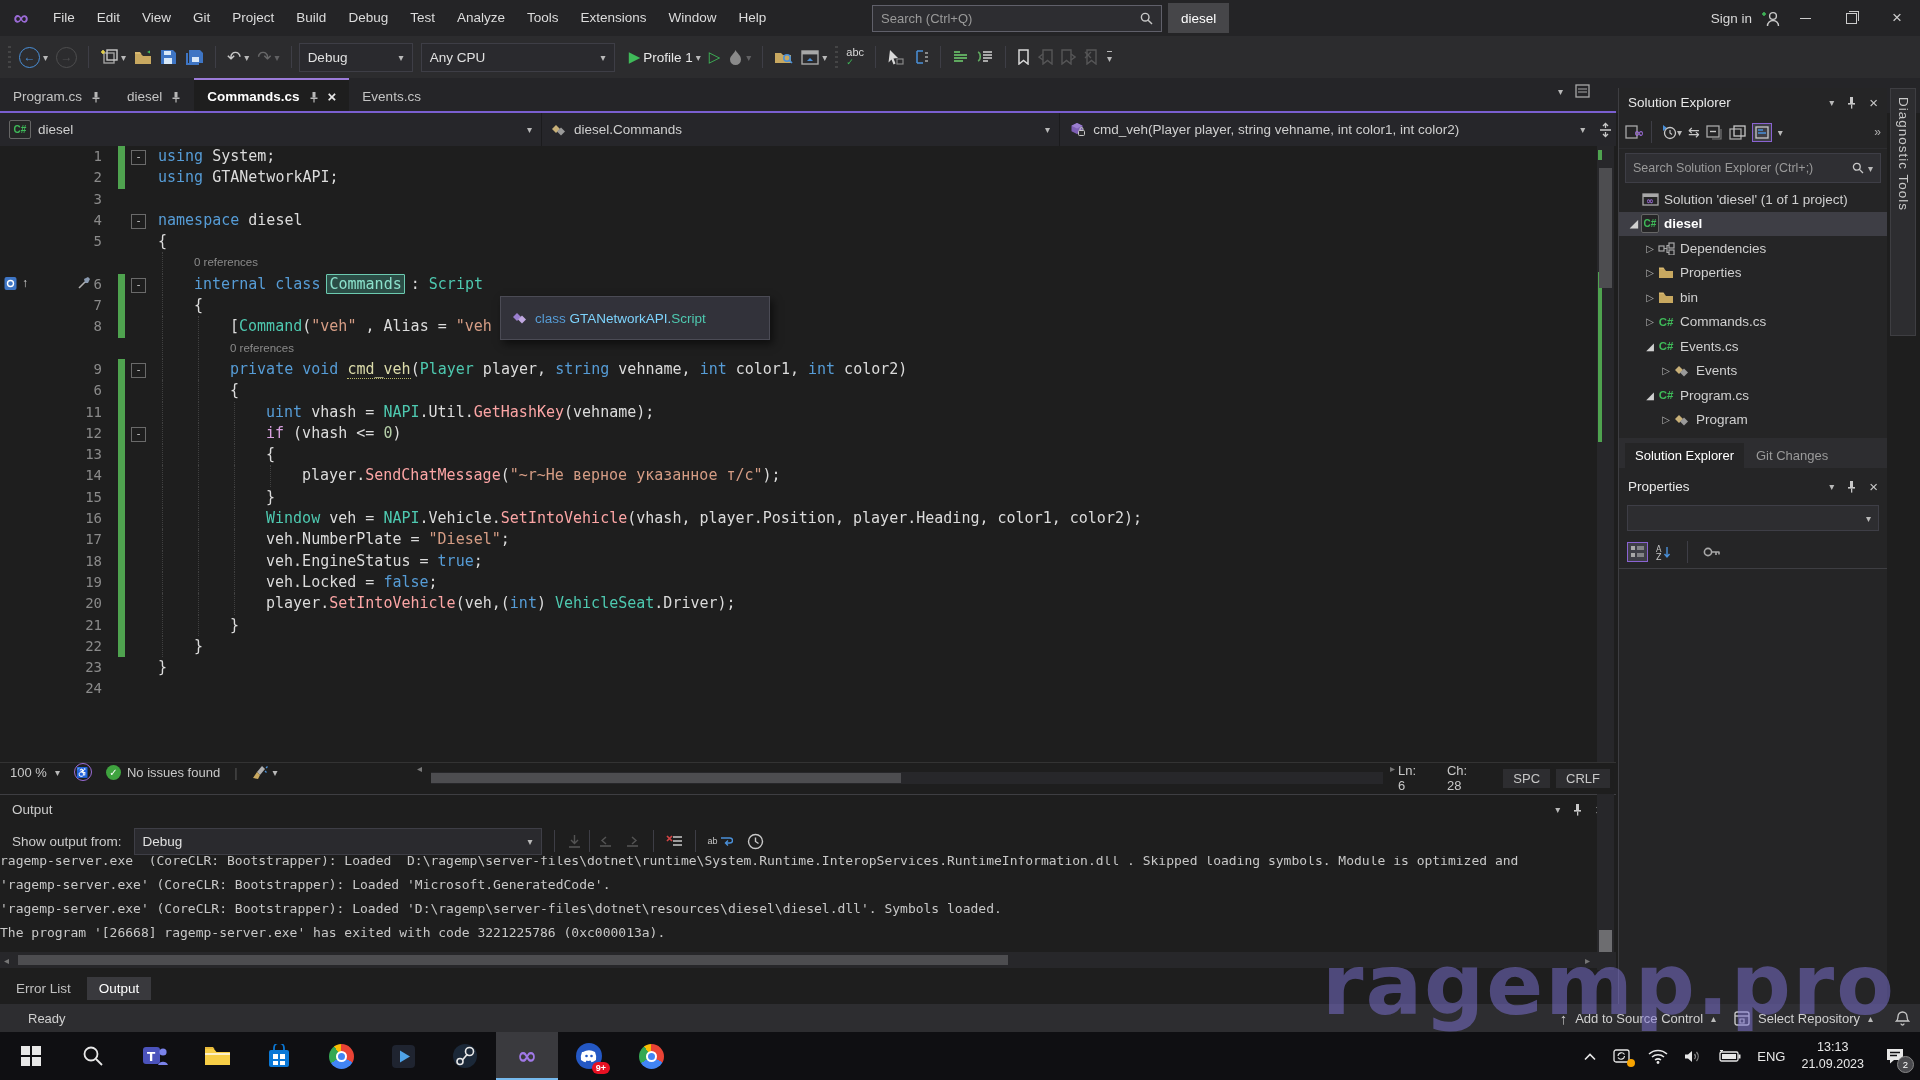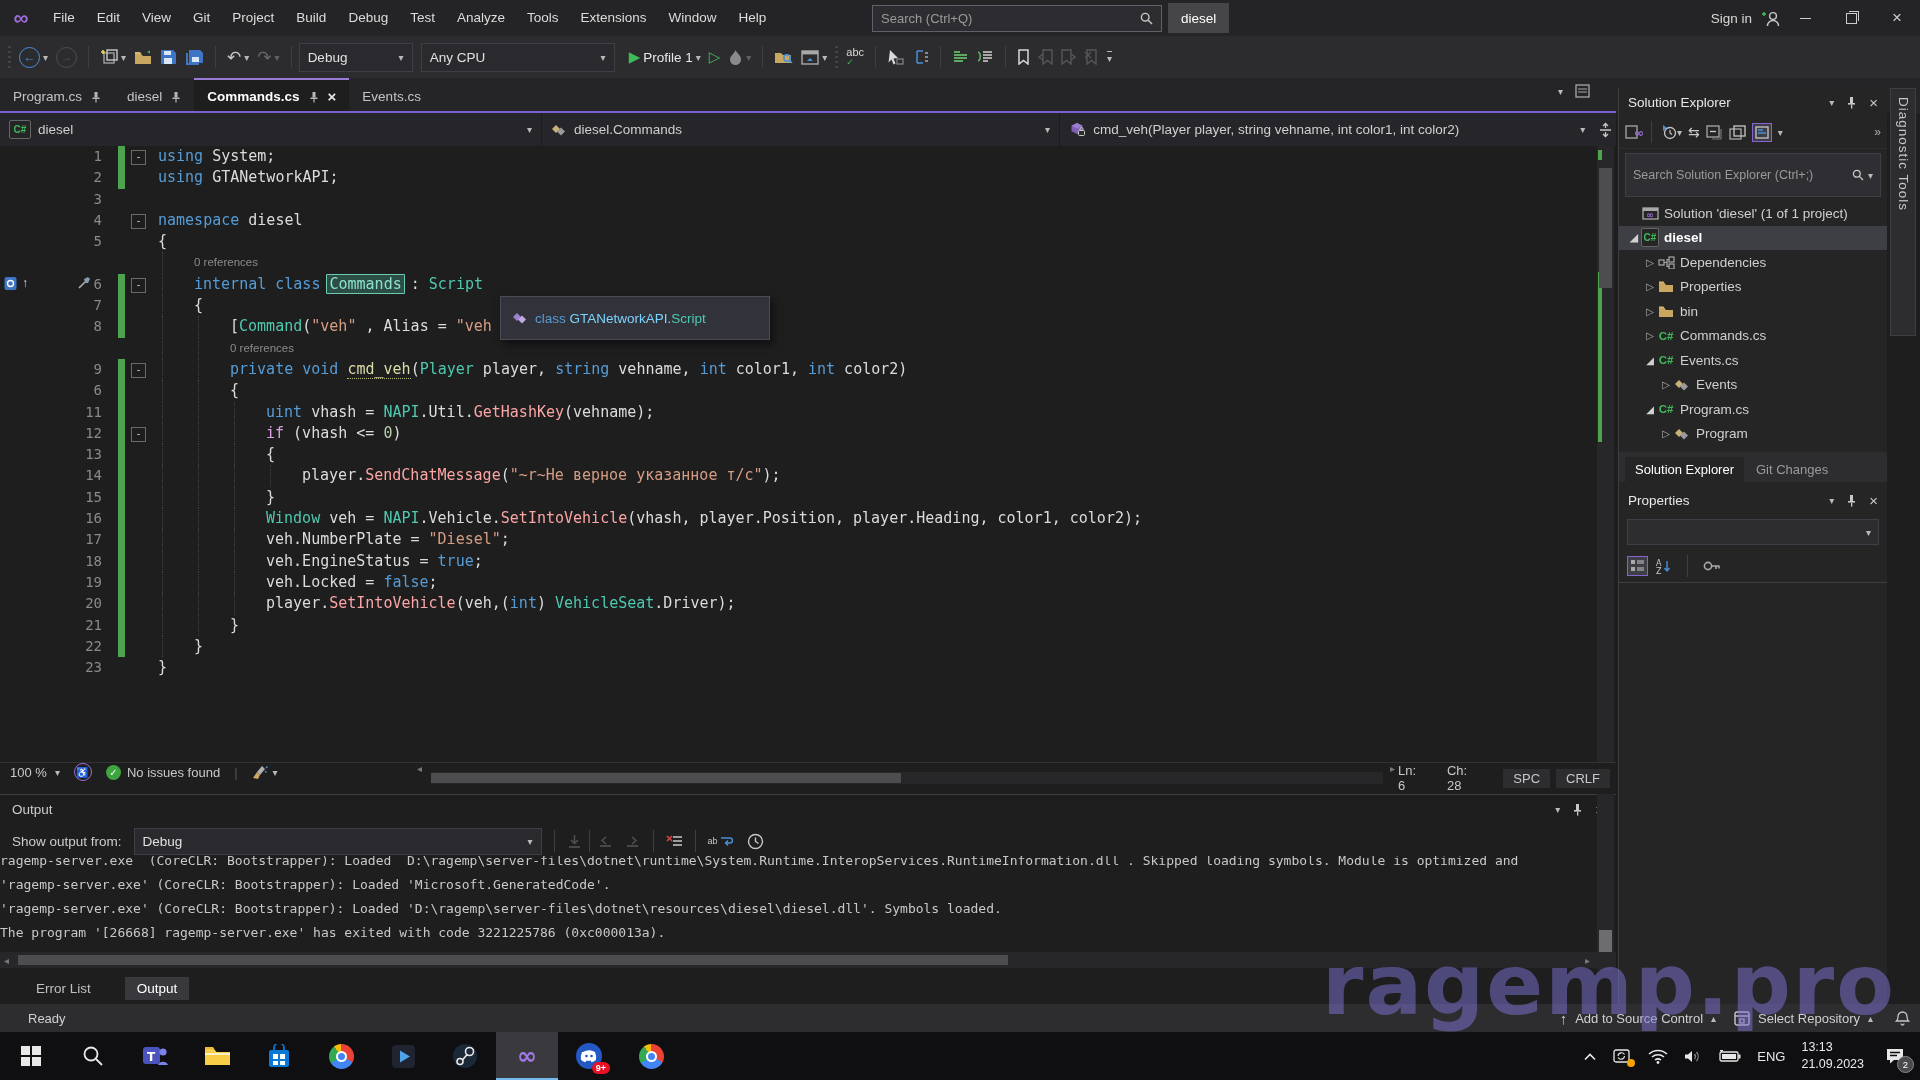--- a/index.html
+++ b/index.html
@@ -91,46 +91,46 @@
   #outdd{width:390px;height:25px;margin-left:12px;}
   #outlog{top:856px;left:0;width:1590px;height:96px;overflow:hidden;}
   .lline{white-space:pre;font-family:"DejaVu Sans Mono",monospace;font-size:13px;line-height:24px;color:#c8c8c8;}
   #outvscroll{top:794px;left:1597px;width:17px;height:176px;background:#27272a;}
   #outvthumb{position:absolute;left:2px;bottom:4px;width:13px;height:36px;background:#6d6d70;}
   #outhscroll{top:952px;left:0;width:1616px;height:16px;background:#27272a;display:flex;align-items:center;justify-content:space-between;}
   #ouththumb{position:absolute;left:18px;top:3px;width:990px;height:10px;background:#4d4d50;}
   .scrarr{font-size:10px;color:#777;padding:0 4px;}
 
   
-  #paneltabs{top:972px;left:0;width:1616px;height:32px;background:#1e1e1e;display:flex;align-items:center;padding-left:24px;gap:22px;font-size:13.5px;}
+  #paneltabs{top:972px;left:0;width:1616px;height:32px;background:#1e1e1e;display:flex;align-items:center;padding-left:4px;gap:4px;font-size:13.5px;}
   .ptab{padding:4px 12px;color:#c0c0c0;}
   .ptab.active{background:#39393d;color:#ffffff;}
   #statusbar{top:1004px;left:0;width:1920px;height:28px;background:#2d2d30;display:flex;align-items:center;font-size:13px;color:#d0d0d0;z-index:5;}
   #sbright{position:absolute;right:10px;top:0;height:28px;display:flex;align-items:center;gap:8px;z-index:7;}
 
   
   #taskbar{top:1032px;left:0;width:1920px;height:48px;background:#0f0f12;display:flex;align-items:center;z-index:30;}
   .tbcell{width:62px;height:48px;display:flex;align-items:center;justify-content:center;position:relative;}
   .tbcell.active{background:#3a3a3e;box-shadow:inset 0 -2px 0 #76b9ed;}
   .badge{position:absolute;right:10px;bottom:6px;background:#e81123;color:#fff;border-radius:8px;font-size:9px;
          padding:1px 4px;font-weight:bold;}
   #tray{position:absolute;right:0;top:0;height:48px;display:flex;align-items:center;gap:16px;padding-right:10px;color:#e8e8e8;}
-  #clock{font-size:12.5px;text-align:left;line-height:1.35;}
+  #clock{font-size:12.5px;text-align:center;line-height:1.35;}
   #notif{position:relative;width:30px;height:30px;display:flex;align-items:center;justify-content:center;}
   .nbadge{position:absolute;right:-4px;bottom:-2px;background:#4a4a4e;border:1px solid #888;color:#fff;border-radius:50%;
           width:15px;height:15px;font-size:9.5px;display:flex;align-items:center;justify-content:center;}
 
   
   #rightpanel{top:88px;left:1618px;width:268px;height:916px;background:#252526;border-left:1px solid #3e3e42;}
   .ptitle{height:28px;display:flex;align-items:center;justify-content:space-between;padding:0 9px;font-size:13.5px;color:#e8e8e8;}
   .picons{display:flex;gap:12px;align-items:center;color:#c8c8c8;}
   #setoolbar{height:32px;display:flex;align-items:center;padding:0 6px;gap:6px;border-bottom:1px solid #2d2d30;}
   .selbox{border:1px solid #8a63d2;background:#3e3e46;padding:2px;display:flex;}
   #sesearch{margin:4px 6px;height:24px;background:#2f2f33;border:1px solid #3e3e46;display:flex;align-items:center;
-            justify-content:space-between;padding:9px 7px;font-size:12.5px;color:#9a9a9a;}
+            justify-content:space-between;padding:2px 7px;font-size:12.5px;color:#9a9a9a;}
   .trow{height:24.5px;display:flex;align-items:center;font-size:13.5px;color:#d0d0d0;position:relative;}
   .trow.sel{background:#3e3e45;color:#fff;font-weight:bold;}
   .tarrow{width:14px;font-size:10px;color:#b0b0b0;text-align:center;flex:none;}
   .ticon{width:18px;display:flex;justify-content:center;flex:none;margin-right:5px;}
   .cstext{color:#3fba59;font-weight:bold;font-size:11.5px;}
   #sebtabs{height:30px;display:flex;align-items:flex-end;background:#2d2d30;padding-left:6px;gap:2px;font-size:13px;margin-top:6px;}
   .setab{padding:5px 10px;color:#9a9a9a;}
   .setab.active{background:#252526;color:#fff;}
   #propcombo{margin:5px 8px;height:24px;background:#2d2d30;border:1px solid #3e3e46;display:flex;align-items:center;justify-content:flex-end;padding:0 7px;}
   #proptools{height:32px;display:flex;align-items:center;gap:8px;padding:0 8px;border-bottom:1px solid #3e3e42;}
@@ -589,20 +589,24 @@
         </div>
         <div class="crow">
           <div class="chgbar"></div>
           <div class="guide" style="left: 162px;"></div>
           <div class="lnum">22</div>
           <div class="ctext" style="left: 194px;"><span class="tk-p">}</span></div>
         </div>
         <div class="crow">
           <div class="lnum">23</div>
           <div class="ctext" style="left: 158px;"><span class="tk-p">}</span></div>
+        </div>
+        <div class="crow">
+          <div class="lnum">24</div>
+          <div class="ctext" style="left: 158px;"></div>
         </div>
       </div>
   </div>
 
   <div id="tooltip" class="abs">
     <svg width="16" height="14">
         <path d="M5 2 l4 4 -4 4 -4 -4z" fill="#9b7fd0"></path>
         <path d="M10 4.5 l4 4 -4 4 -4 -4z" fill="#c0a8e0"></path>
       </svg>
     <span><span style="color:#569cd6">class</span> <span style="color:#7dd3fc">GTANetworkAPI.</span><span style="color:#4ec9b0">Script</span></span>

